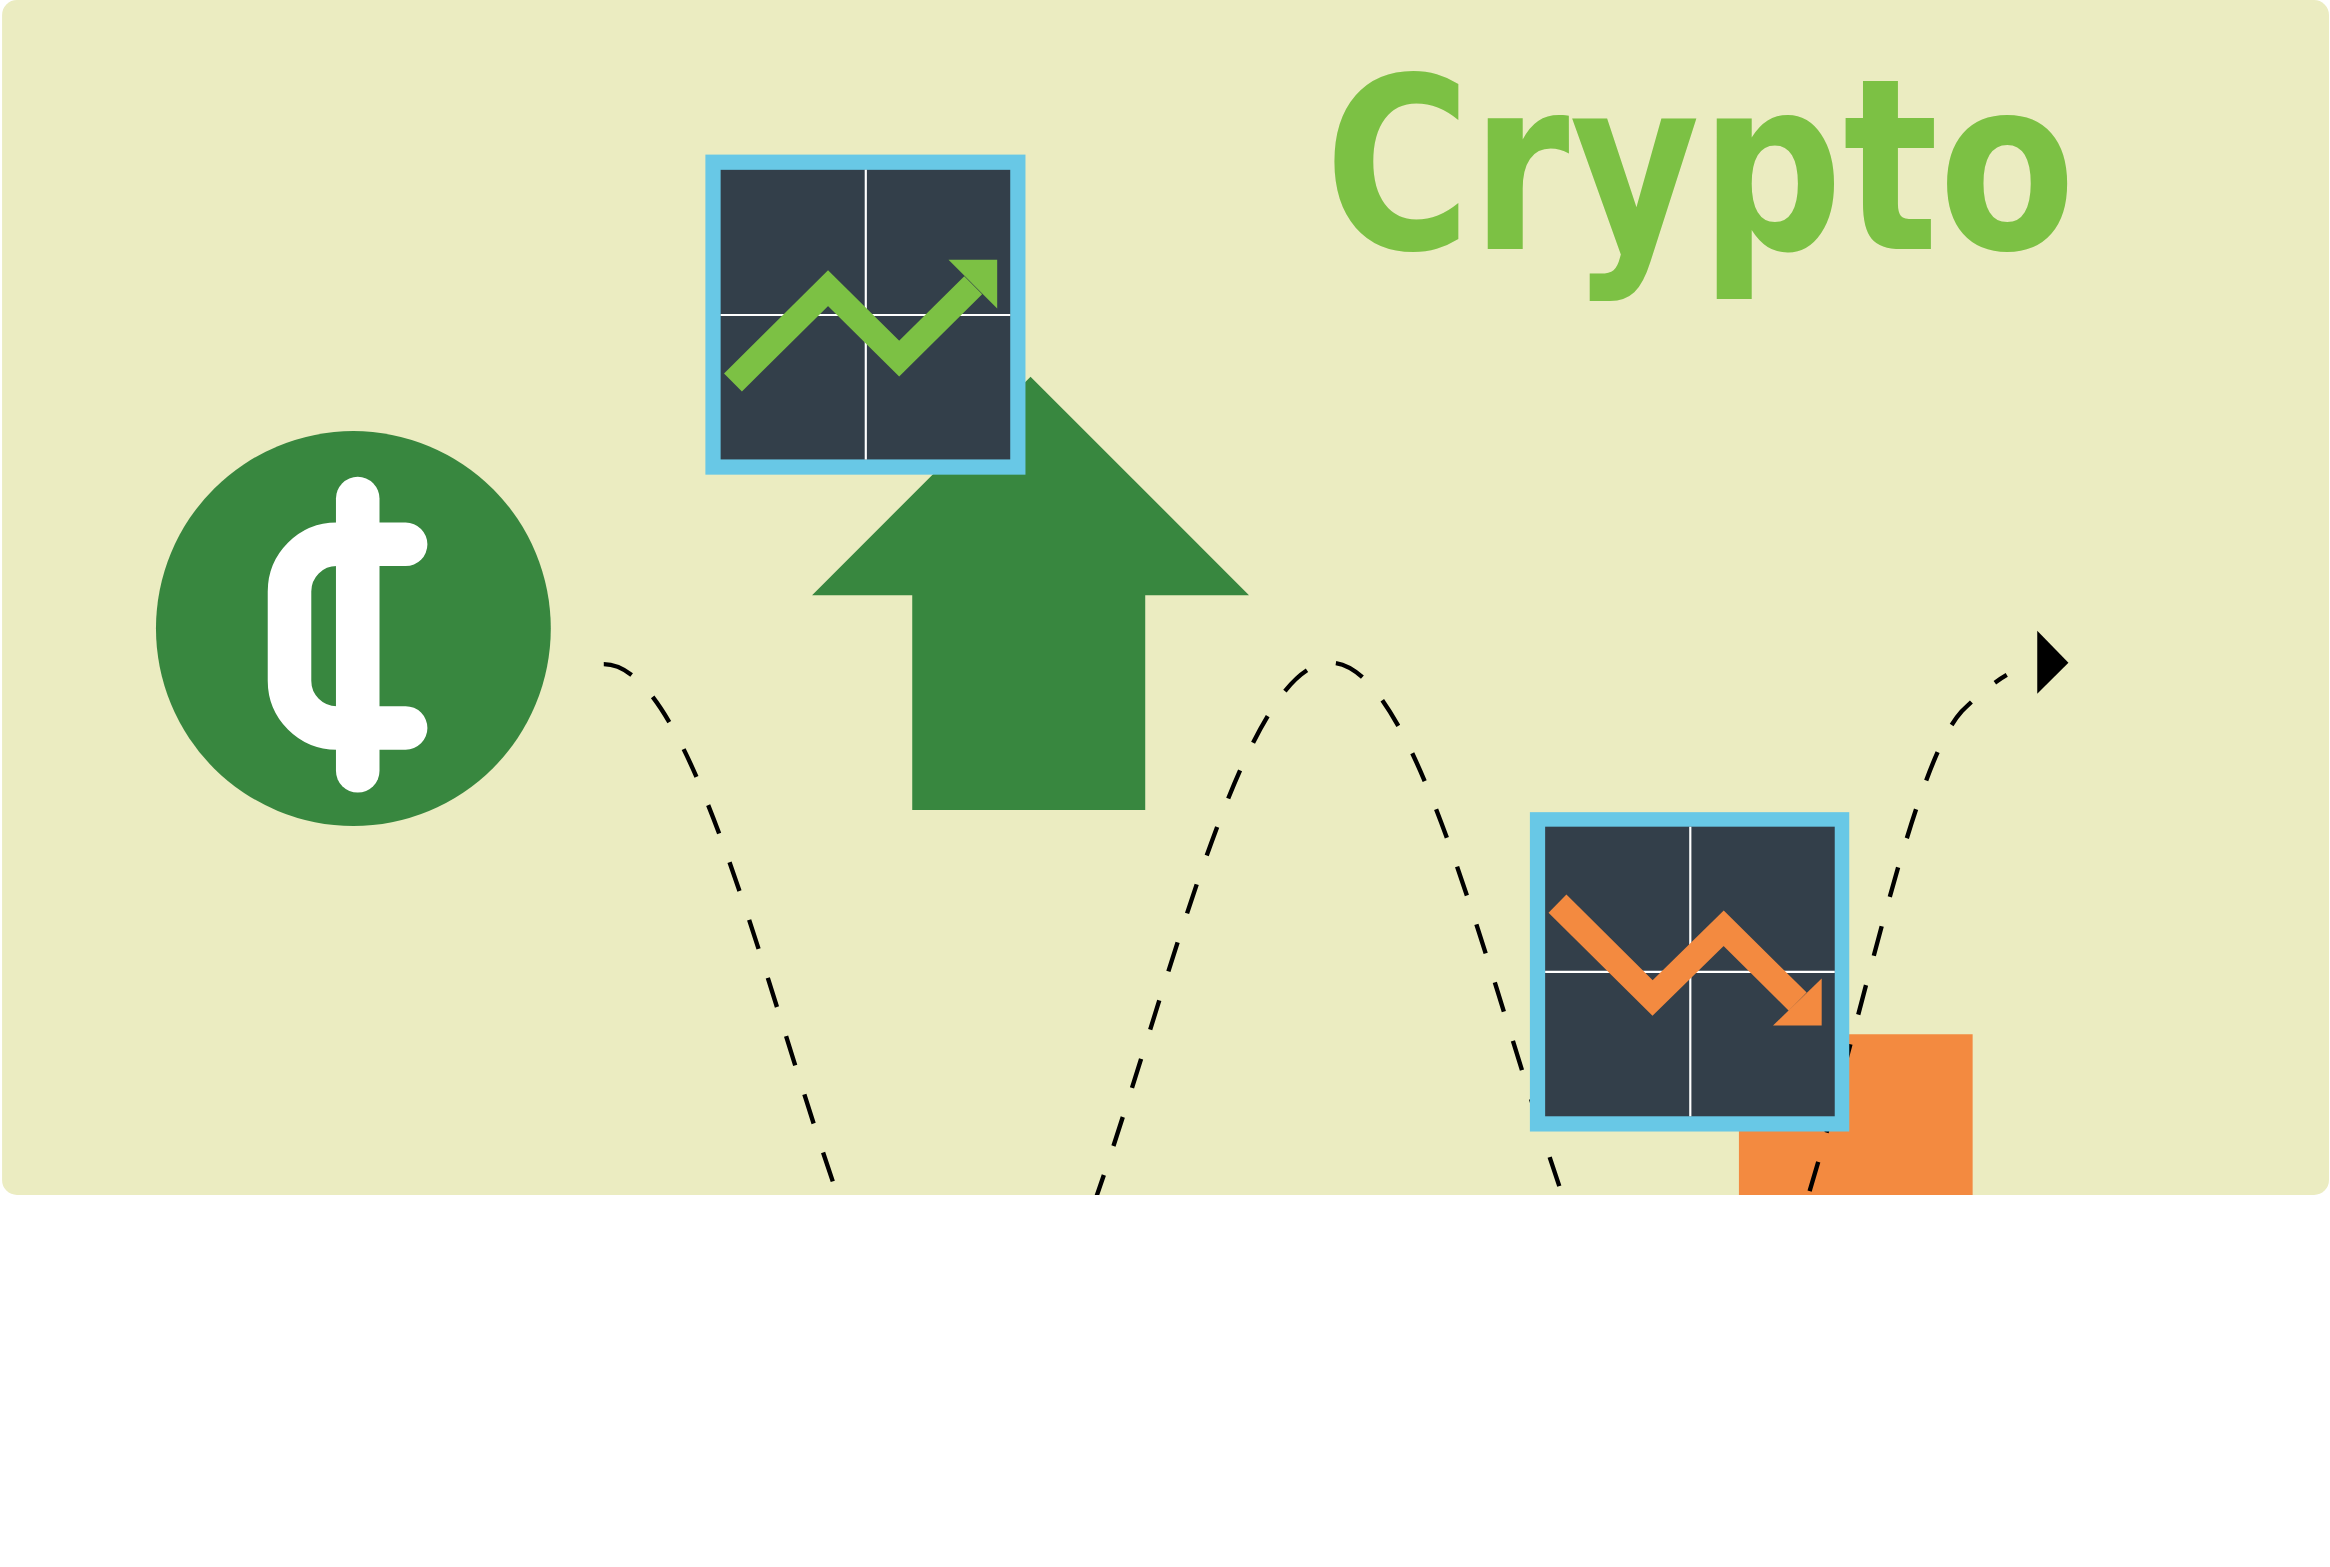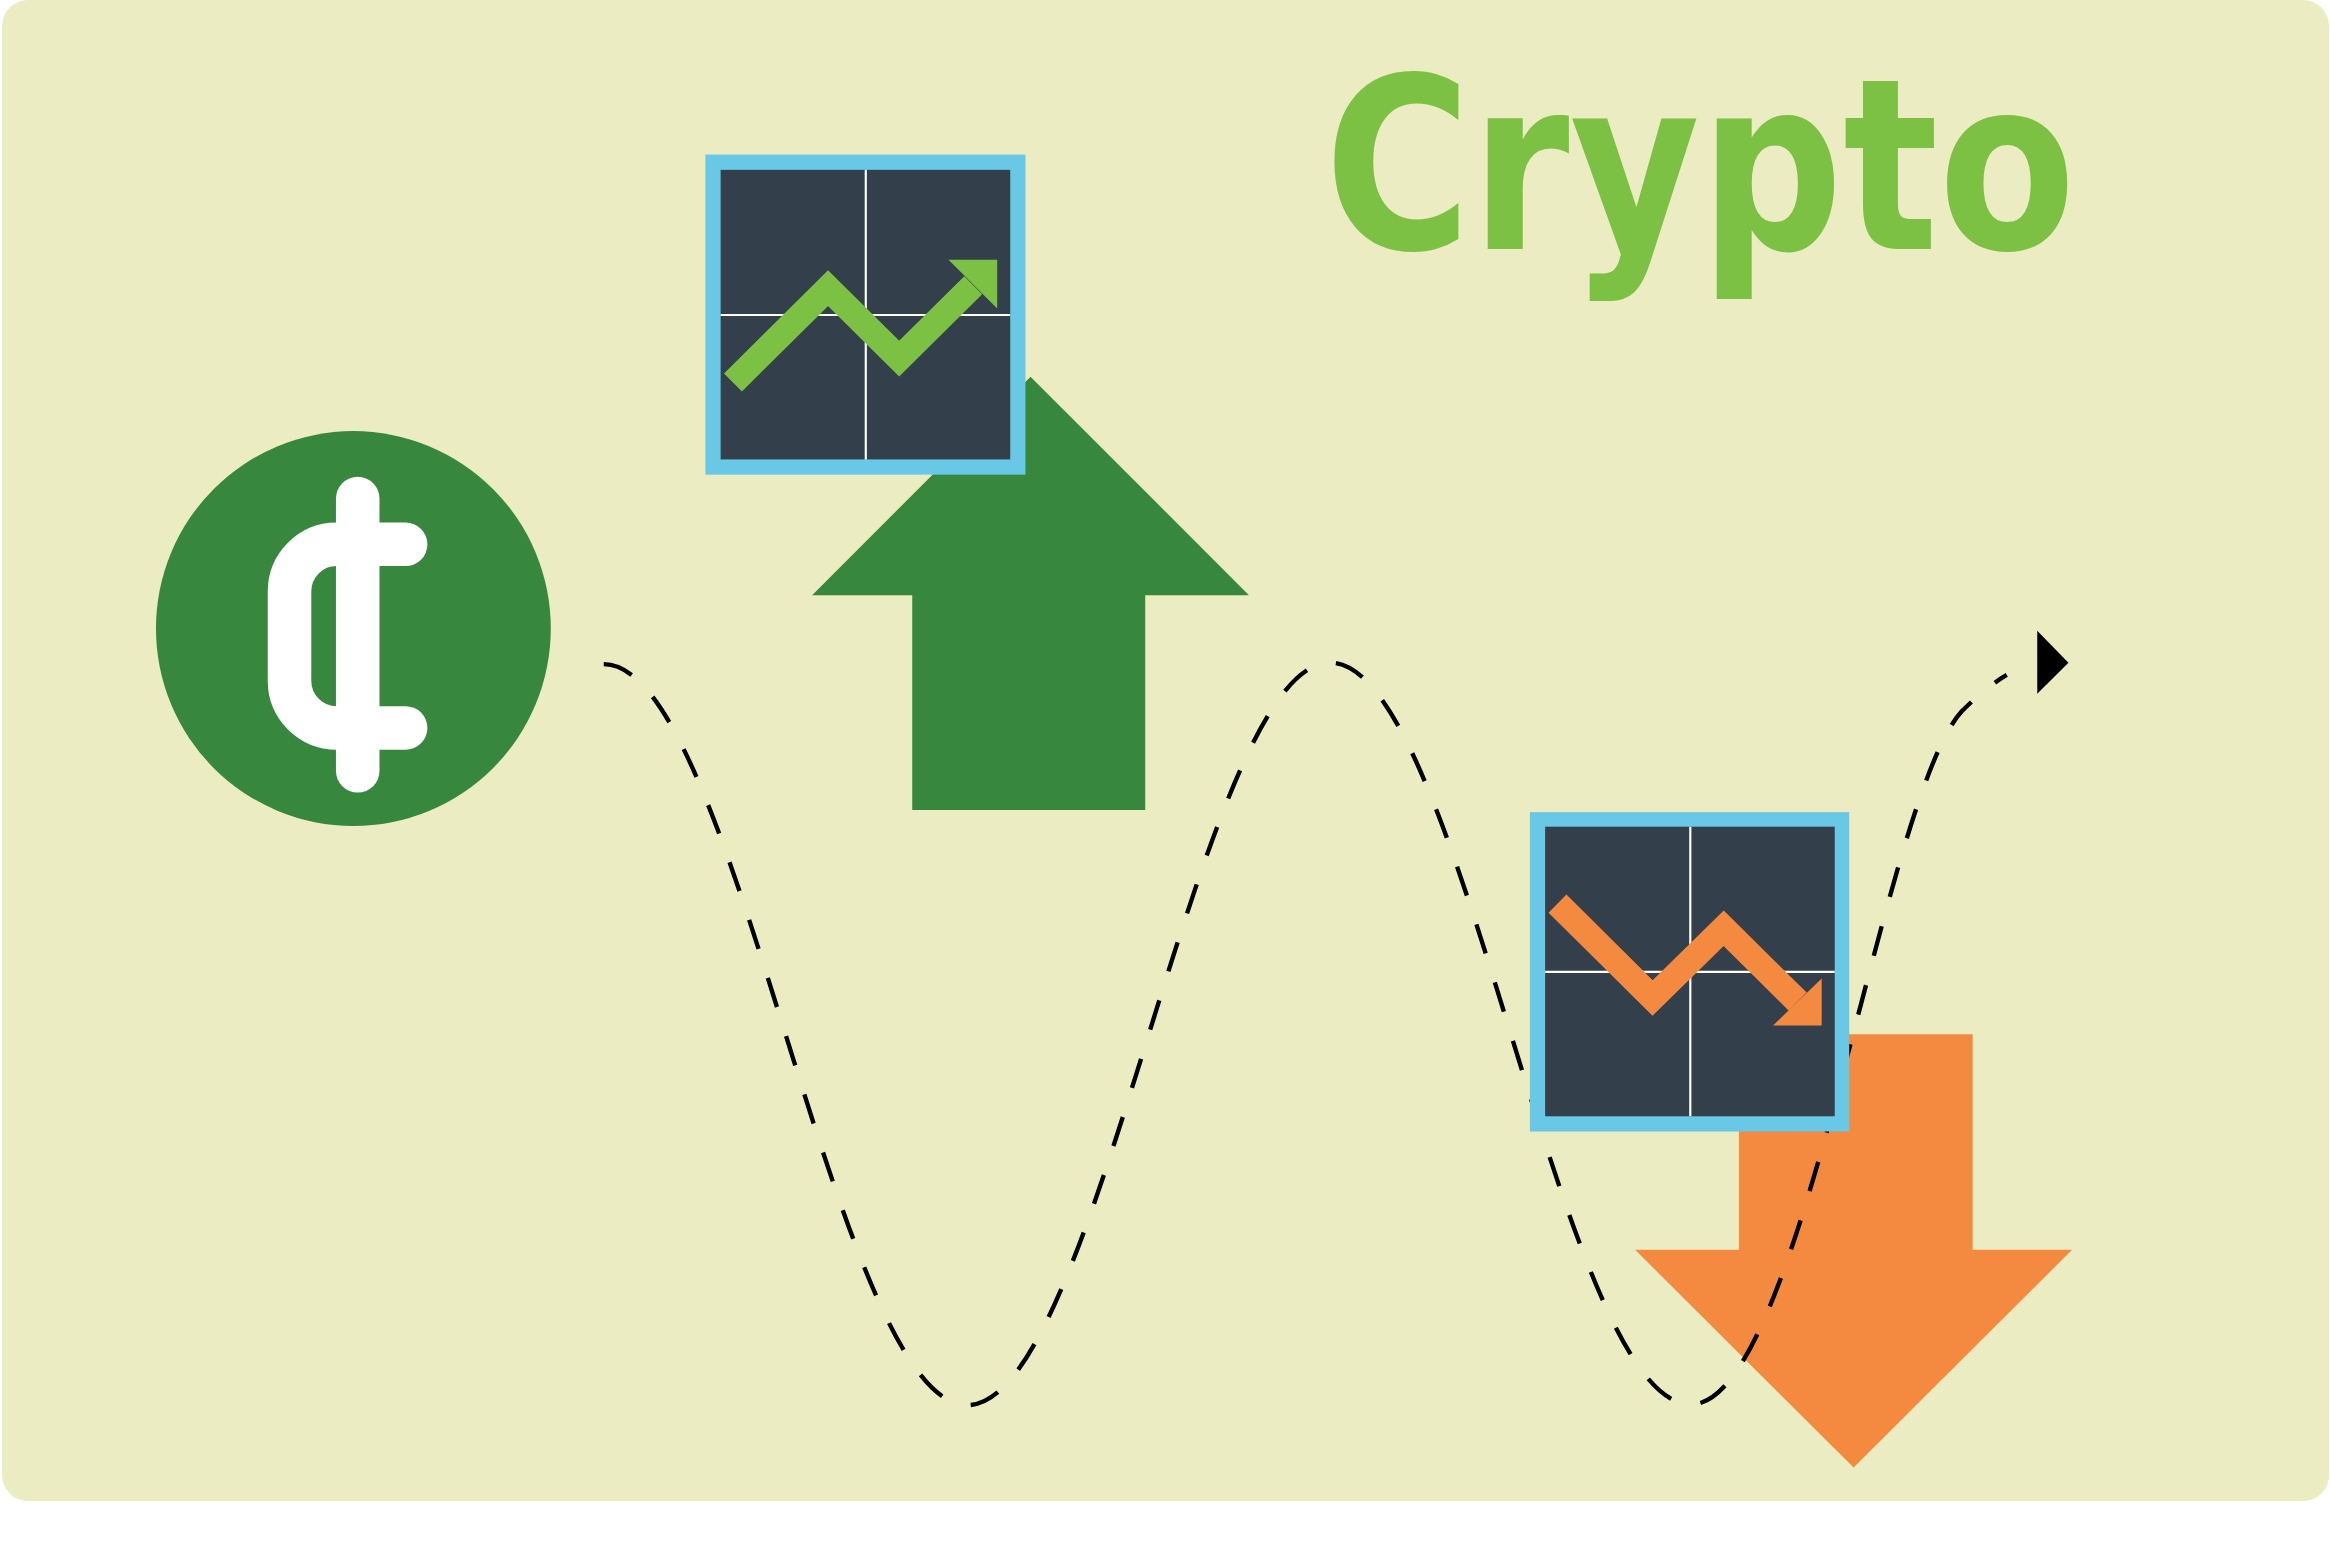--- a/index.html
+++ b/index.html
@@ -11,22 +11,22 @@
       width: 2330px;
       height: 1567px;
       position: relative;
       overflow: hidden;
     }
     .card {
       position: absolute;
       left: 1.5px;
       top: 0px;
       width: 2327px;
-      height: 1501px;
-      border-radius: 26px;
+      height: 1195px;
+      border-radius: 15px;
       overflow: hidden;
     }
     svg.scene {
       position: absolute;
       left: 0;
       top: 0;
       width: 2330px;
       height: 1567px;
       display: block;
     }

